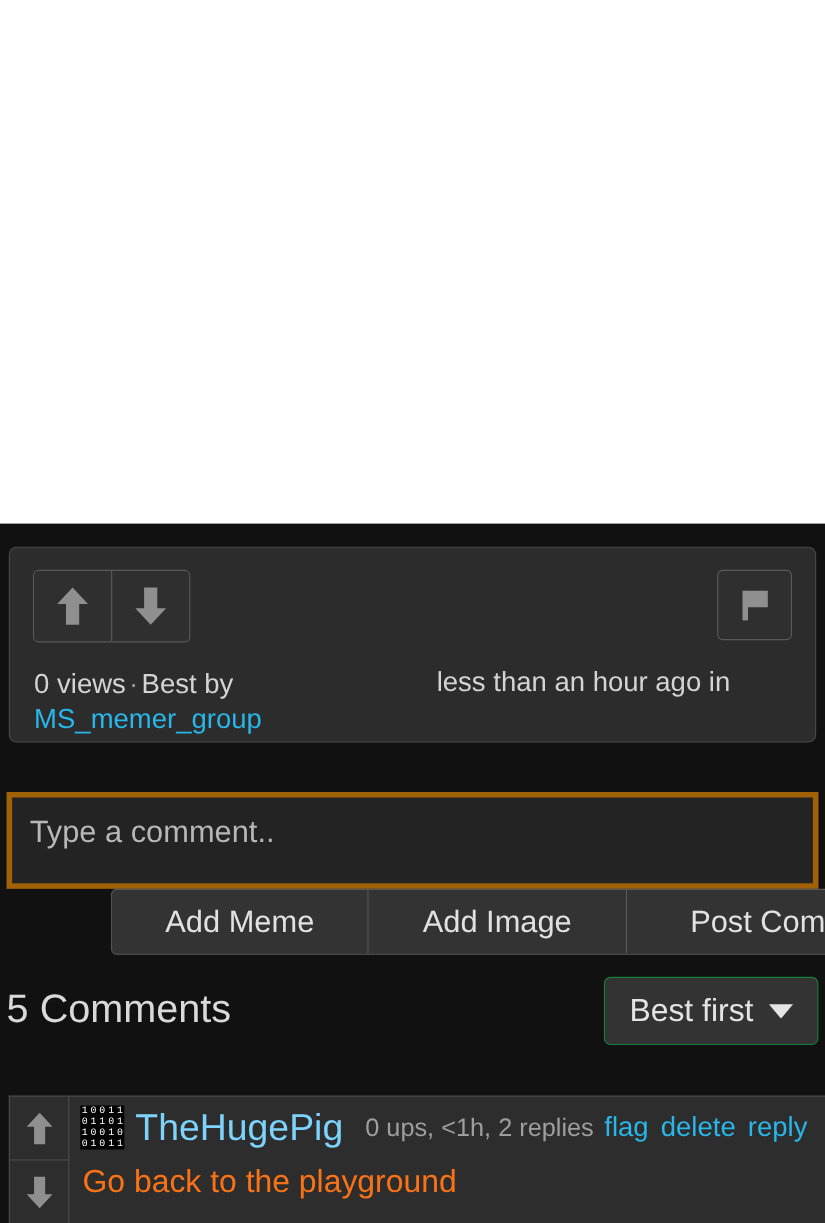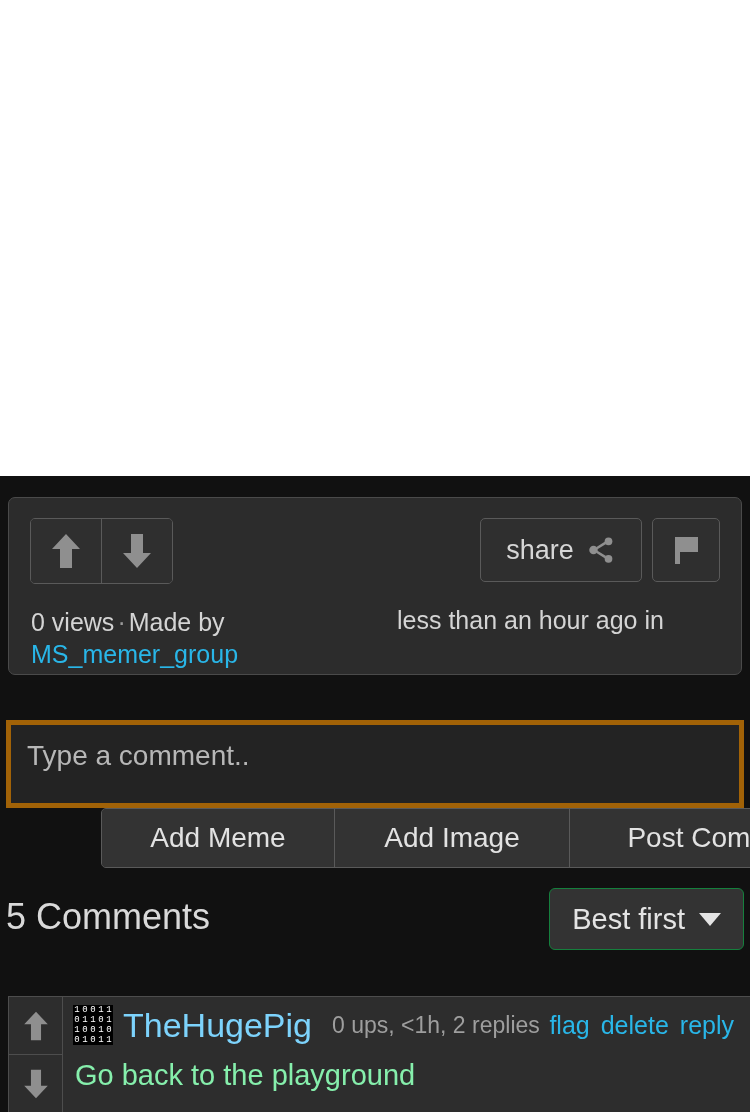--- a/index.html
+++ b/index.html
@@ -304,21 +304,21 @@
     gap: 11px;
     white-space: nowrap;
   }
   .c-links a {
     color: #29b6e8;
     text-decoration: none;
     font-size: 25px;
   }
   .c-text {
     font-size: 29px;
-    color: #86efac;
+    color: #f97316;
     padding: 4px 0 0 12px;
     line-height: 1.25;
   }
 </style>
 </head>
 <body>
 
 <div id="page">
 
   <div class="media-region"></div>
@@ -336,40 +336,31 @@
             </svg>
           </div>
           <div class="vote-btn">
             <svg width="30" height="38" viewBox="0 0 30 38">
               <path d="M15 36 L29 21 L21 21 L21 2 L9 2 L9 21 L1 21 Z" fill="#8f8f8f"></path>
             </svg>
           </div>
         </div>
 
         <div class="right-actions">
-          <div class="share-btn">
-            <span>share</span>
-            <svg width="30" height="30" viewBox="0 0 24 24">
-              <circle cx="18" cy="5" r="3.1" fill="#8f8f8f"></circle>
-              <circle cx="18" cy="19" r="3.1" fill="#8f8f8f"></circle>
-              <circle cx="6" cy="12" r="3.4" fill="#8f8f8f"></circle>
-              <path d="M8.6 10.6 L15.5 6.3 M8.6 13.4 L15.5 17.7" stroke="#8f8f8f" stroke-width="2.1" fill="none"></path>
-            </svg>
-          </div>
           <div class="flag-btn">
             <svg width="32" height="34" viewBox="0 0 32 34">
               <rect x="5" y="4" width="5" height="27" fill="#8f8f8f"></rect>
               <path d="M10 4 L28 4 L28 19 L10 19 Z" fill="#8f8f8f"></path>
             </svg>
           </div>
         </div>
       </div>
 
       <div class="meta-text">
-        <span>0 views</span><span class="dot">·</span><span>Made by</span>
+        <span>0 views</span><span class="dot">·</span><span>Best by</span>
         <a class="meta-link" href="#">MS_memer_group</a>
       </div>
 
       <div class="meta-time">less than an hour ago in</div>
     </div>
 
     <div class="composer">
       <textarea class="composer-input" placeholder="Type a comment.." style=""></textarea>
 
       <div class="composer-buttons">

